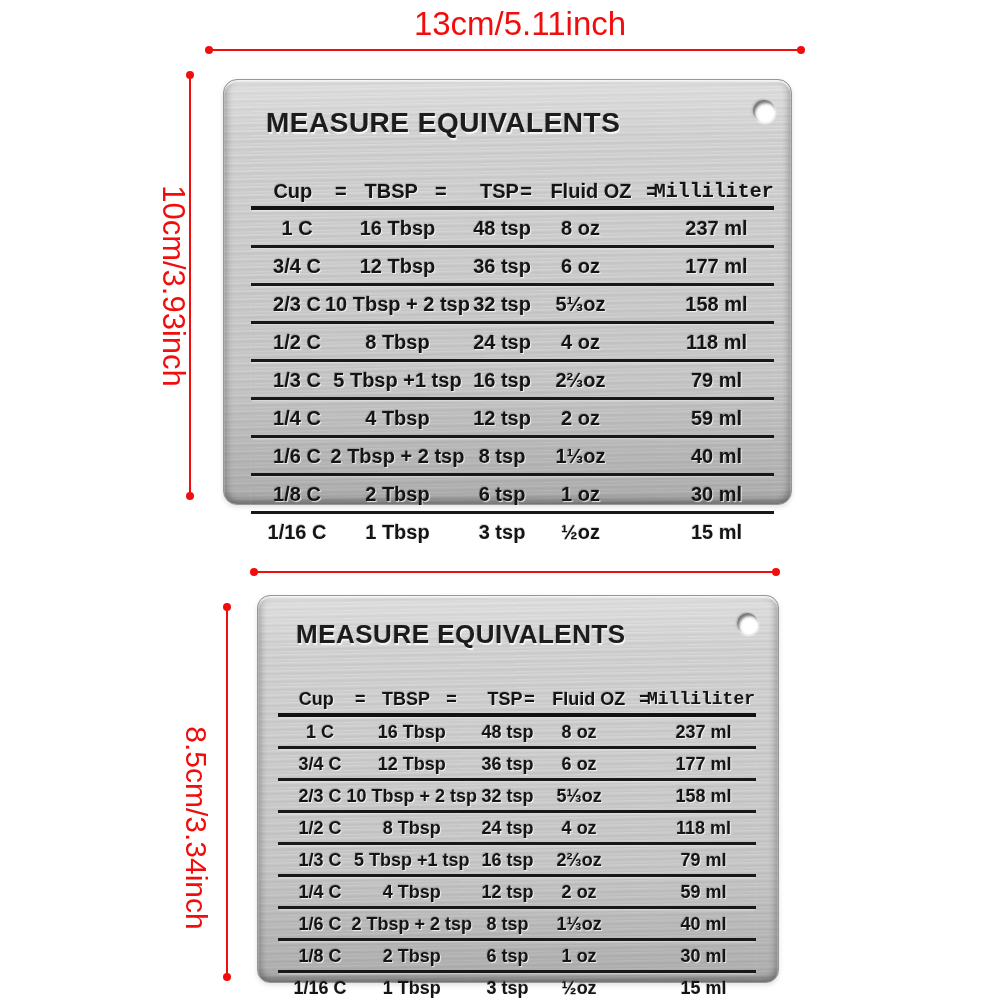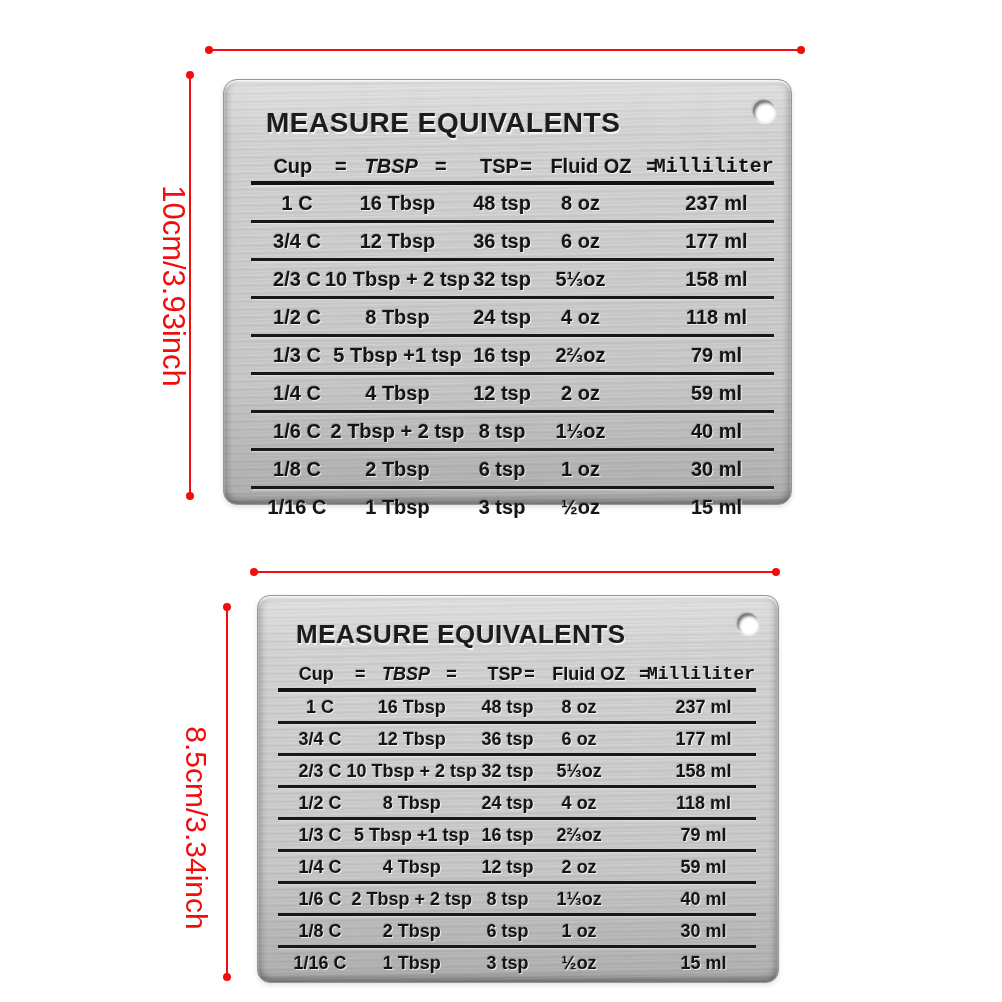--- a/index.html
+++ b/index.html
@@ -48,21 +48,21 @@
   .hole{
     position:absolute;border-radius:50%;background:#ffffff;
     box-shadow:
       inset 2px 3px 3px rgba(0,0,0,.55),
       inset -1px -2px 2px rgba(255,255,255,.95),
       -1px -1px 2px rgba(0,0,0,.18),
       1px 2px 2px rgba(255,255,255,.8);
   }
   .mtable{position:absolute;}
   .mhead{position:relative;border-bottom:4px solid #121212;
-         box-shadow:0 2px 2px -1px rgba(255,255,255,.6);}
+         box-shadow:0 2px 2px -1px rgba(255,255,255,.6);margin-top:25px;}
   .mrow{position:relative;border-bottom:3px solid #181818;
         box-shadow:0 2px 2px -1px rgba(255,255,255,.55);}
   .mrow.last{border-bottom:none;box-shadow:none;}
   .hcell,.cell{
     position:absolute;top:50%;transform:translate(-50%,-50%);
     font-weight:bold;color:#141414;white-space:nowrap;
     text-shadow:1px 1px 1px rgba(255,255,255,.8), -0.5px -0.5px 1px rgba(0,0,0,.2);
   }
   
   #plate-large{left:223px;top:79px;width:567px;height:424px;}
@@ -71,37 +71,38 @@
   #plate-large .mtable{left:27px;top:70px;width:523px;font-size:20px;}
   #plate-large .mhead{height:31px;}
   #plate-large .mrow{height:35px;}
   #plate-small{left:257px;top:595px;width:520px;height:386px;border-radius:13px;}
   #plate-small .plate-title{left:38px;top:23px;font-size:26px;}
   #plate-small .hole{right:20px;top:17px;width:21px;height:21px;}
   #plate-small .mtable{left:20px;top:64px;width:478px;font-size:18px;}
   #plate-small .mhead{height:28px;}
   #plate-small .mrow{height:29px;}
   
-  .hc0{left:8%;} .hc1{left:17.2%;} .hc2{left:26.8%;font-style:italic;} .hc3{left:36.3%;}
+  .hc0{left:8%;} .hc1{left:17.2%;} .hc2{left:26.8%;} .hc3{left:36.3%;}
   .hc4{left:47.5%;} .hc5{left:52.6%;} .hc6{left:65%;} .hc7{left:76.7%;} .hc8{left:88.5%;font-family:Liberation Mono, monospace;}
   
   #dim1-wlabel{left:520px;top:6px;}
   #dim1-wline{left:208px;top:49px;width:594px;}
   #dim1-hline{left:189px;top:74px;height:423px;}
   #dim1-hlabel{left:156px;top:286px;font-size:31px;}
   #dim2-wlabel{left:476px;top:534px;font-size:31px;}
   #dim2-wline{left:253px;top:571px;width:524px;}
   #dim2-hline{left:226px;top:606px;height:372px;}
   #dim2-hlabel{left:180px;top:828px;font-size:30px;}
 </style>
 </head>
 <body>
 
 <div id="stage">
 
+  <div id="dim1-wlabel" class="dim-label h">13cm/5.11inch</div>
   <div id="dim1-wline" class="dim-line h"></div>
   <div id="dim1-hline" class="dim-line v"></div>
   <div id="dim1-hlabel" class="dim-label v">10cm/3.93inch</div>
 
   <div id="plate-large" class="plate">
     <div class="plate-title">MEASURE EQUIVALENTS</div>
     <div class="hole"></div>
     <div class="mtable">
       <div class="mhead">
         <span class="hcell hc0">Cup</span>

